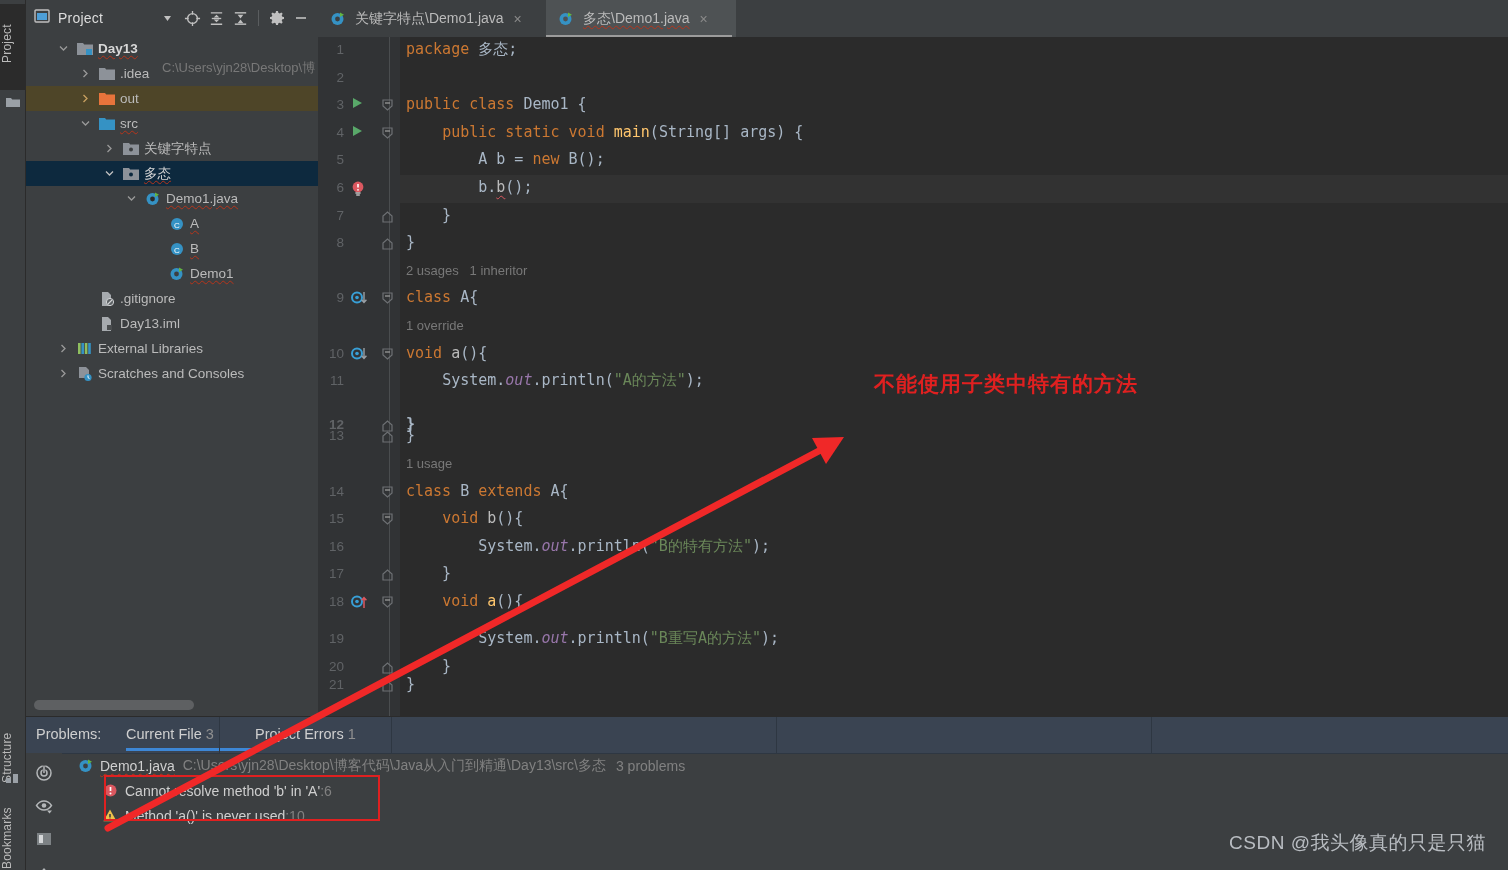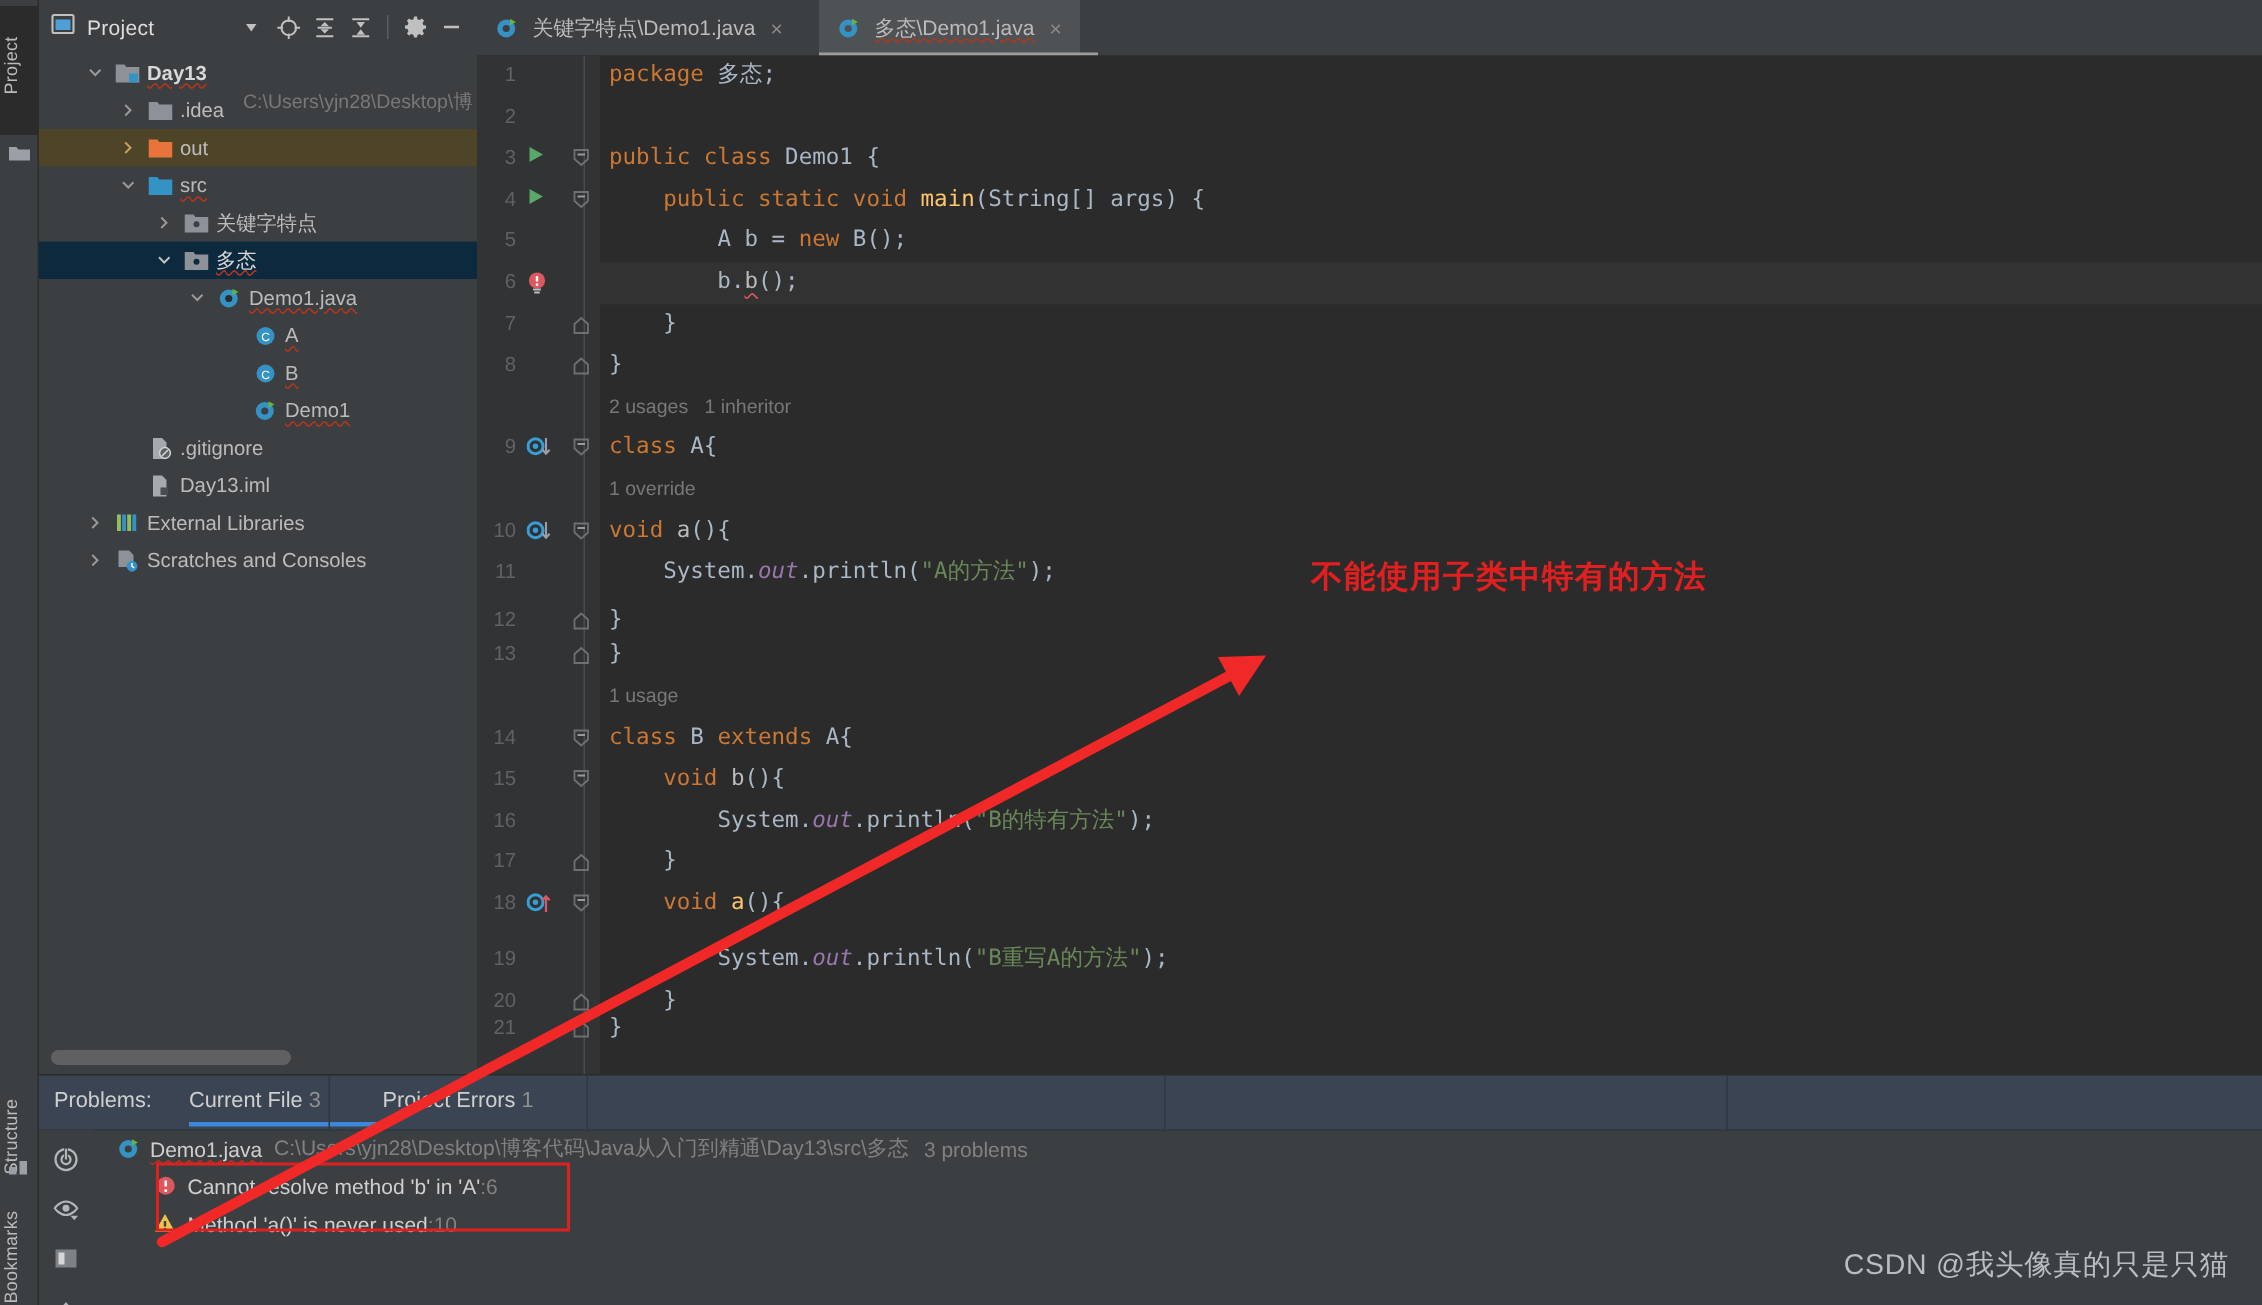--- a/index.html
+++ b/index.html
@@ -419,21 +419,21 @@
         <span style="display:flex;">
           <svg width="17" height="16" viewBox="0 0 17 16">
               <circle cx="7.5" cy="8" r="6" fill="#3592C4"></circle>
               <circle cx="7.5" cy="8" r="2.4" fill="#3C3F41"></circle>
               <path d="M10 1.5l4 2.2-4 2.2z" fill="#62B543"></path>
             </svg>
           </span>
         <span style="margin-left:8px;">关键字特点\Demo1.java</span>
         <span class="tab-close">×</span>
       </div>
-      <div class="etab active" style="left:228px;width:174px;">
+      <div class="etab active" style="left:228px;width:190px;">
         <span style="display:flex;">
           <svg width="17" height="16" viewBox="0 0 17 16">
               <circle cx="7.5" cy="8" r="6" fill="#3592C4"></circle>
               <circle cx="7.5" cy="8" r="2.4" fill="#4E5254"></circle>
               <path d="M10 1.5l4 2.2-4 2.2z" fill="#62B543"></path>
             </svg>
           </span>
         <span class="squig" style="margin-left:8px;">多态\Demo1.java</span>
         <span class="tab-close">×</span>
         <span class="tab-underline" style="left:0;width:186px;"></span>
@@ -547,21 +547,21 @@
               <path d="M4 4h5" stroke="#9A9A9A" stroke-width="1.3"></path>
             </svg></span>
         <span class="ctext"><span class="kw">void</span> <span style="color:#BBBBBB;">a</span>(){</span>
       </div>
 
       <div class="line" style="top:331.2px;">
         <span class="lnum">11</span>
         <span class="ctext">    <span class="cls">System</span>.<span class="fld">out</span>.<span class="meth">println</span>(<span class="str">"A的方法"</span>);</span>
       </div>
 
-      <div class="line" style="top:363px;">
+      <div class="line" style="top:375px;font-weight:bold;">
         <span class="lnum">12</span>
         <span class="foldm"><svg width="13" height="13" viewBox="0 0 13 13">
               <path d="M2 12h9V6L6.5 2 2 6z" fill="none" stroke="#6E7174" stroke-width="1.2"></path>
             </svg></span>
         <span class="ctext">}</span>
       </div>
 
       <div class="line" style="top:386.4px;">
         <span class="lnum">13</span>
         <span class="foldm"><svg width="13" height="13" viewBox="0 0 13 13">

